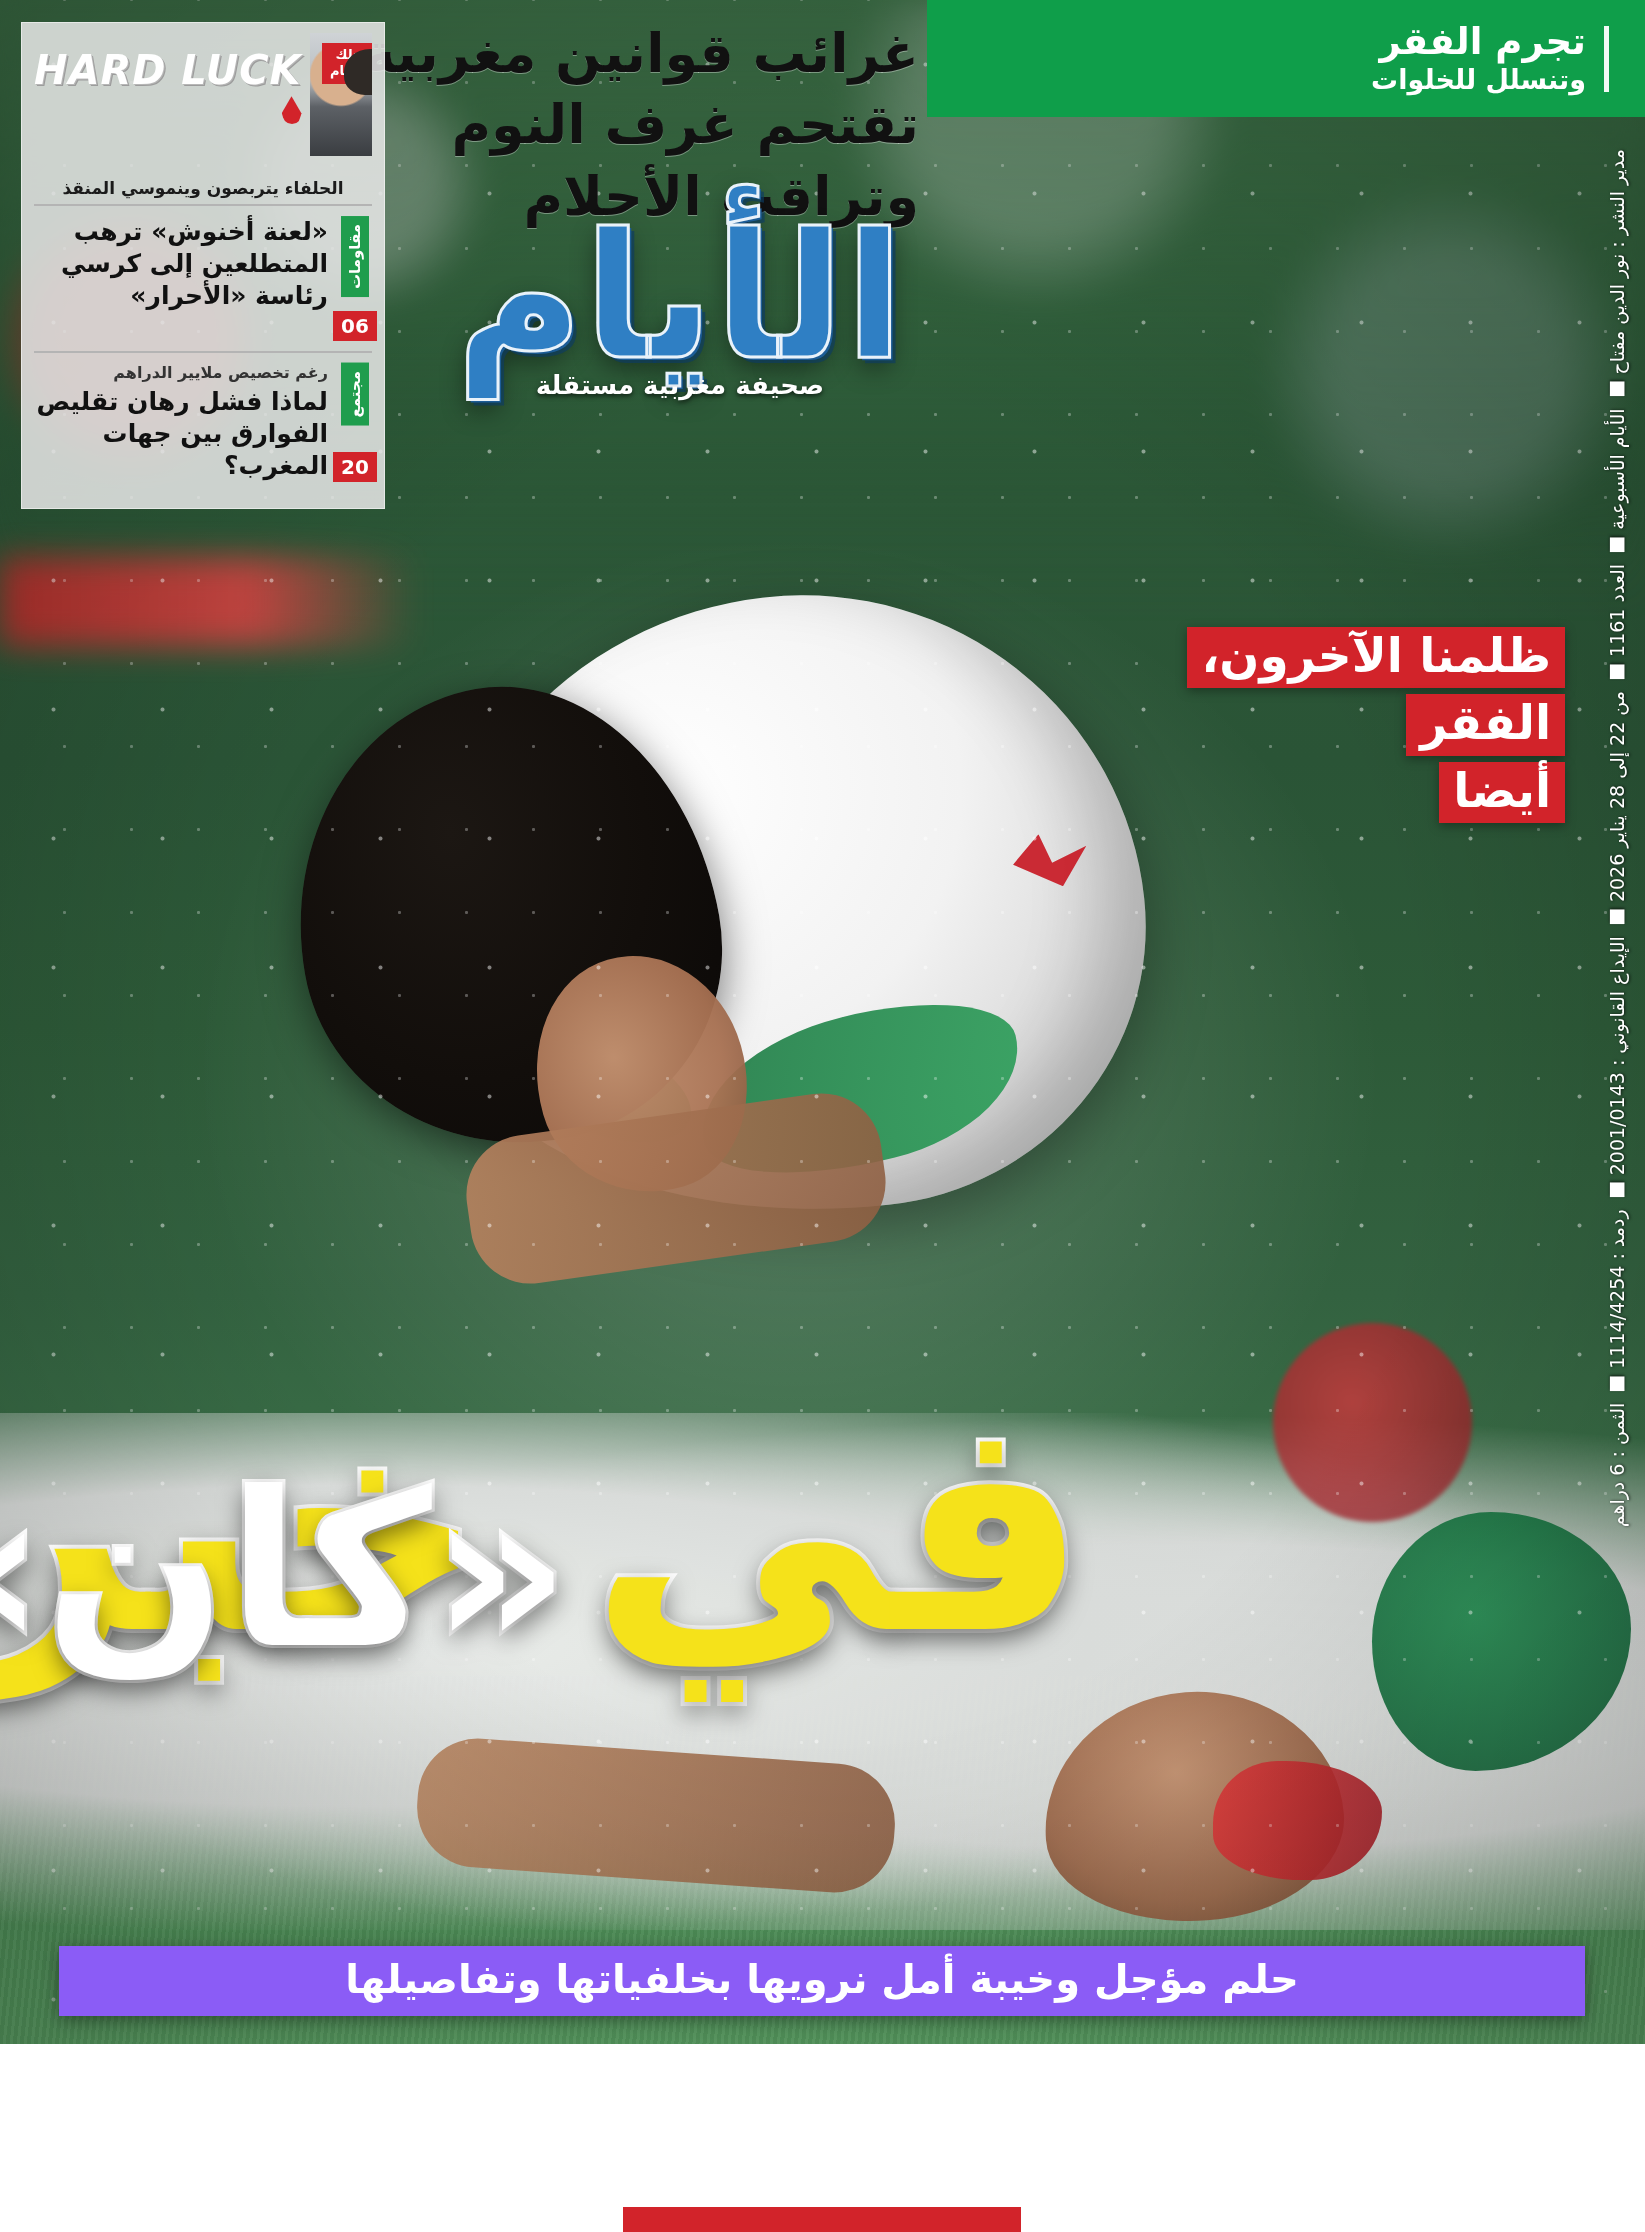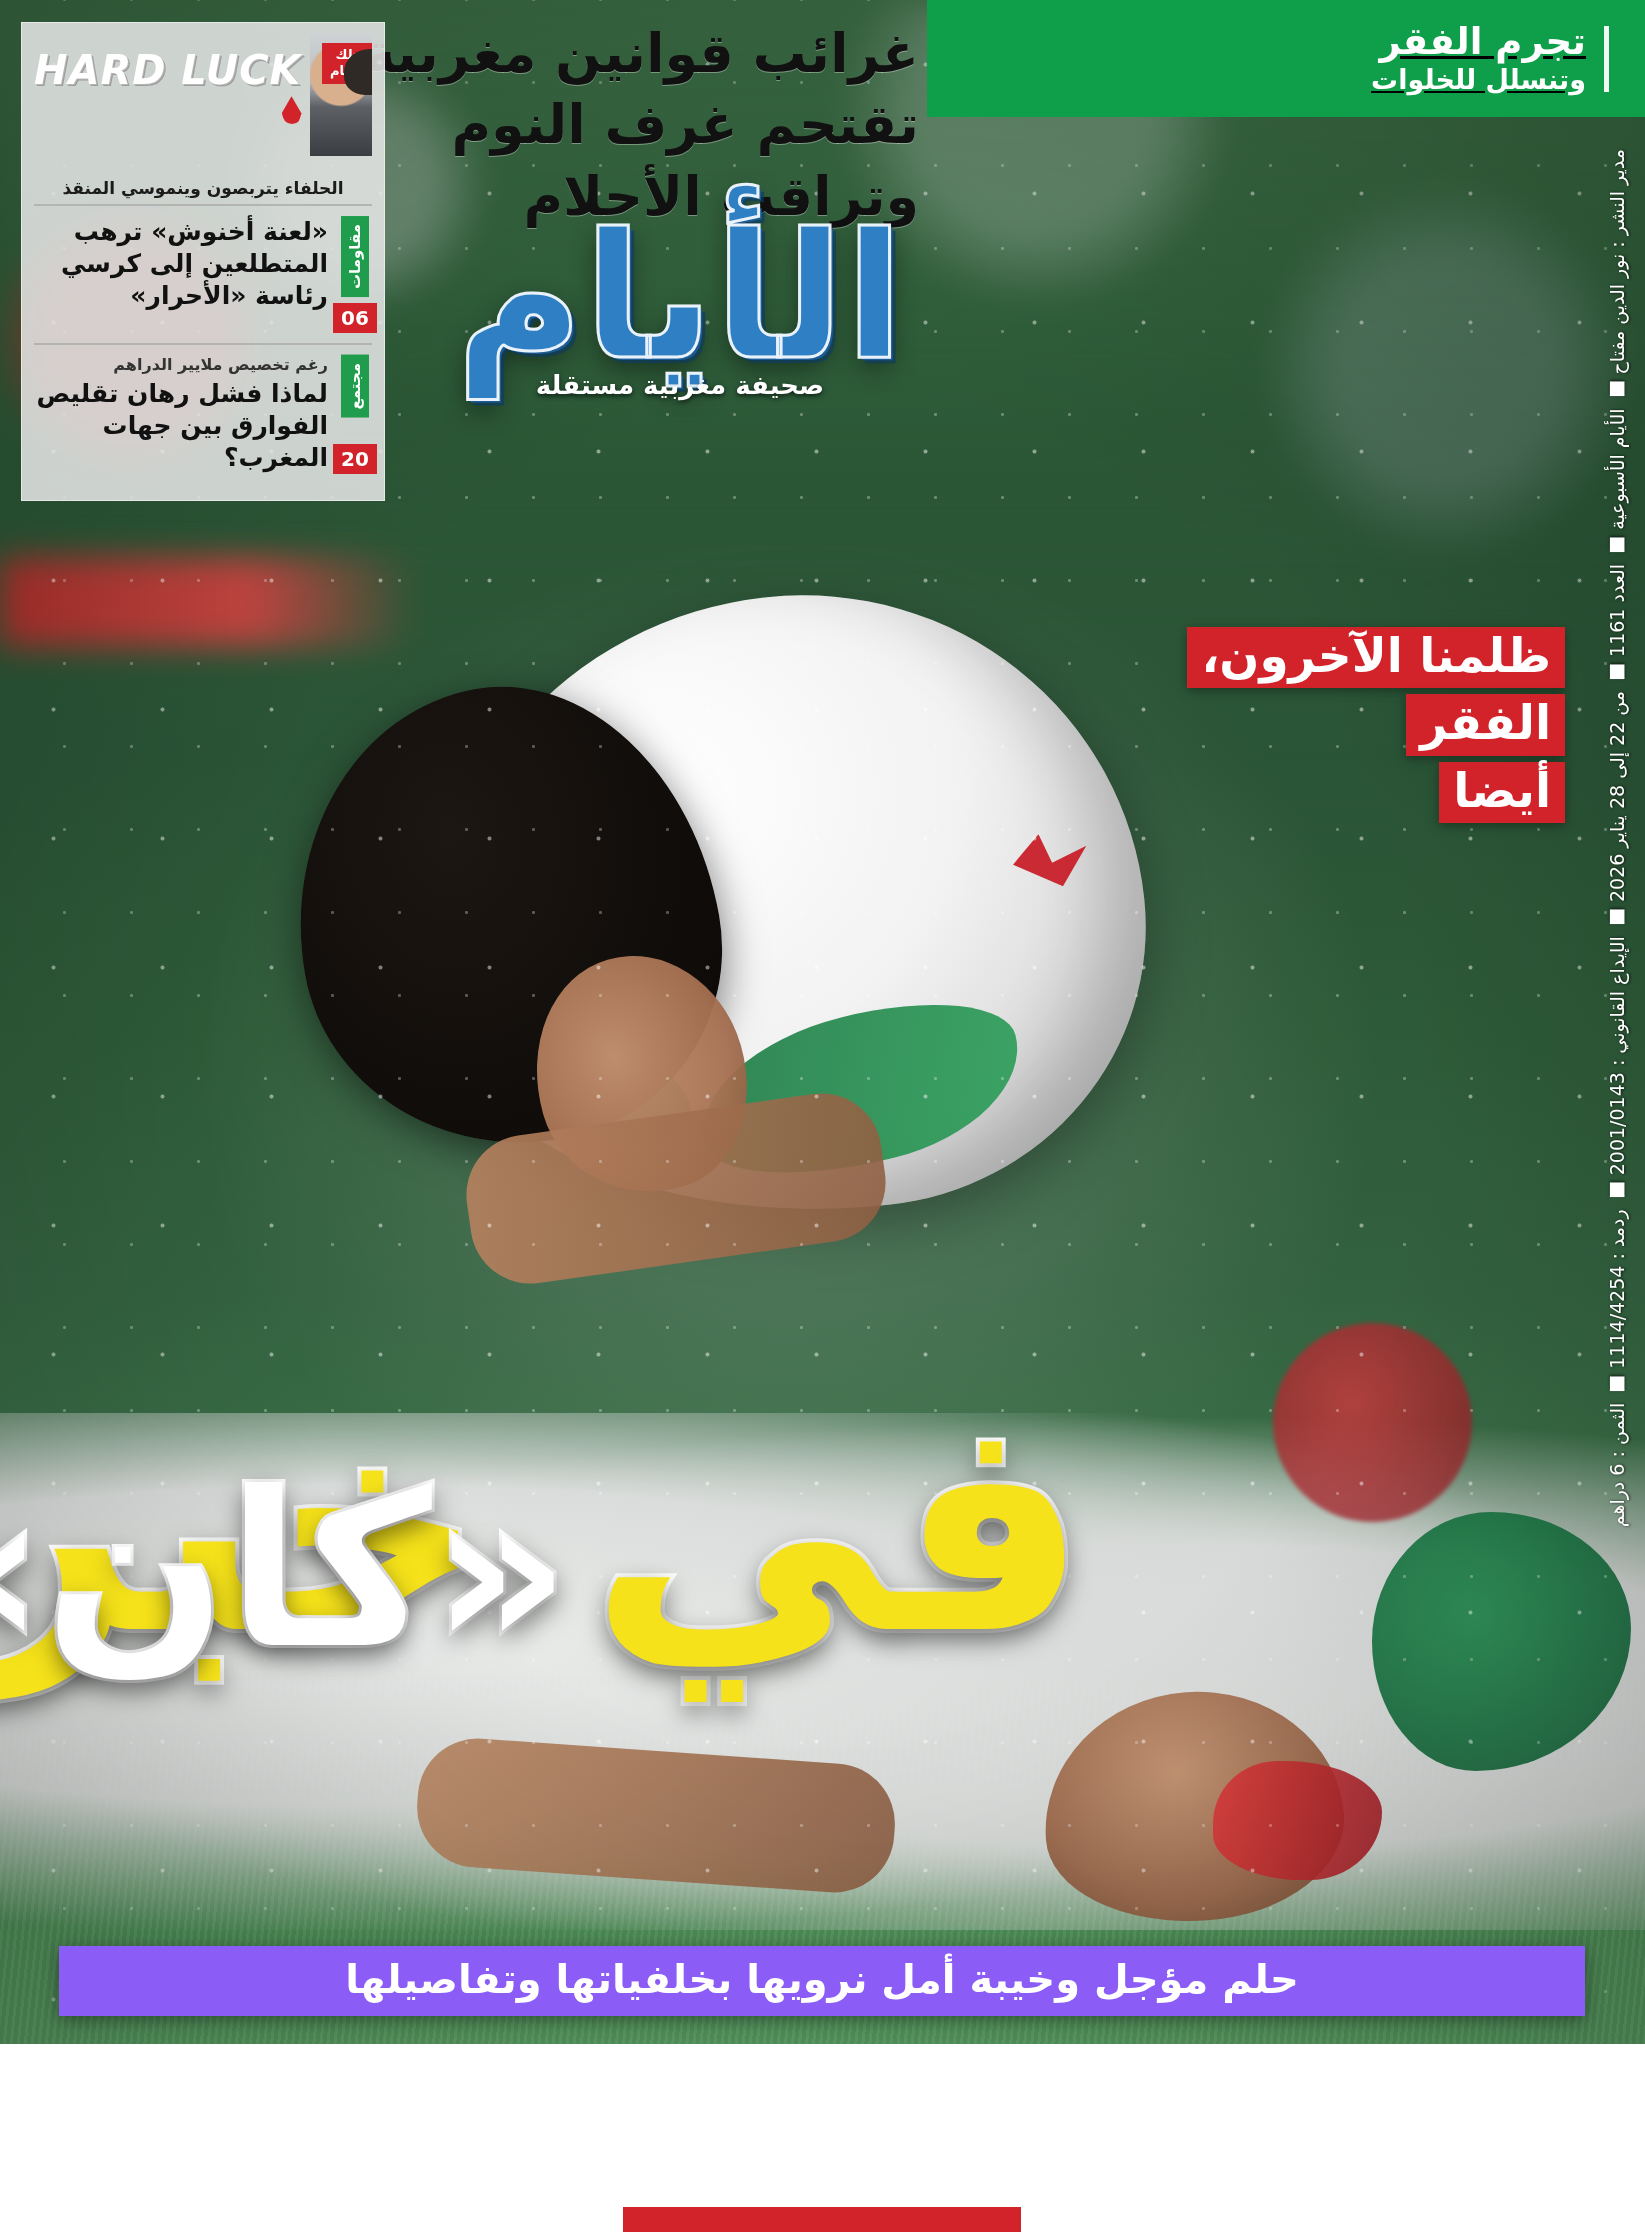--- a/index.html
+++ b/index.html
@@ -210,21 +210,21 @@
     top: 0; right: 0;
     width: 718px; height: 117px;
     background: #0f9e4a;
     display: flex;
     align-items: center;
     justify-content: flex-start;
     padding-right: 36px;
     box-sizing: border-box;
     direction: rtl;
   }
-  .topbar-inner { text-align: right; line-height: 1.05; text-decoration: underline; }
+  .topbar-inner { text-align: right; line-height: 1.05; }
   .topbar .t1 {
     color: #ffffff;
     font-size: 37px;
     font-weight: bold;
   }
   .topbar .t2 {
     color: #ffffff;
     font-size: 27px;
     font-weight: bold;
     margin-top: 4px;
@@ -331,21 +331,21 @@
   }
   .teaser-cat {
     writing-mode: vertical-rl;
     transform: rotate(180deg);
     background: #1f9d4d;
     color: #fff; font-size: 15px; font-weight: bold;
     padding: 8px 5px; text-align: center;
   }
   .teaser-num {
     background: #d2232a; color: #fff; font-size: 20px; font-weight: bold;
-    padding: 3px 8px; margin-top: 6px;
+    padding: 3px 8px; margin-top: 14px;
   }
   .teaser-body { flex: 1; text-align: right; }
   .teaser-kicker { color: #333; font-size: 16px; font-weight: bold; margin-bottom: 4px; }
   .teaser-title {
     color: #111; font-size: 25px; font-weight: bold; line-height: 1.28;
   }
 
   
   .masthead {
     position: absolute;

